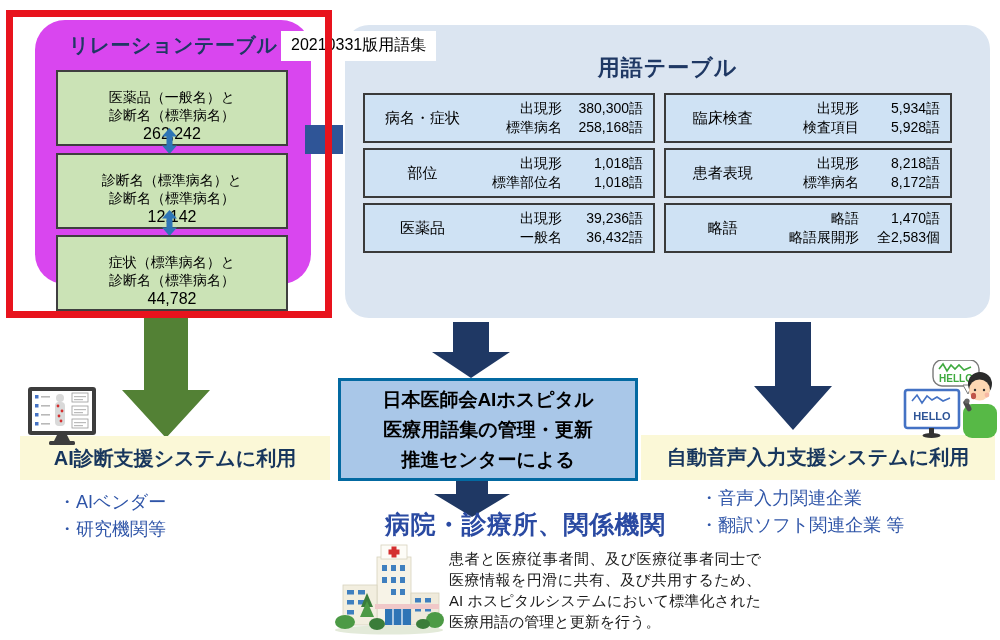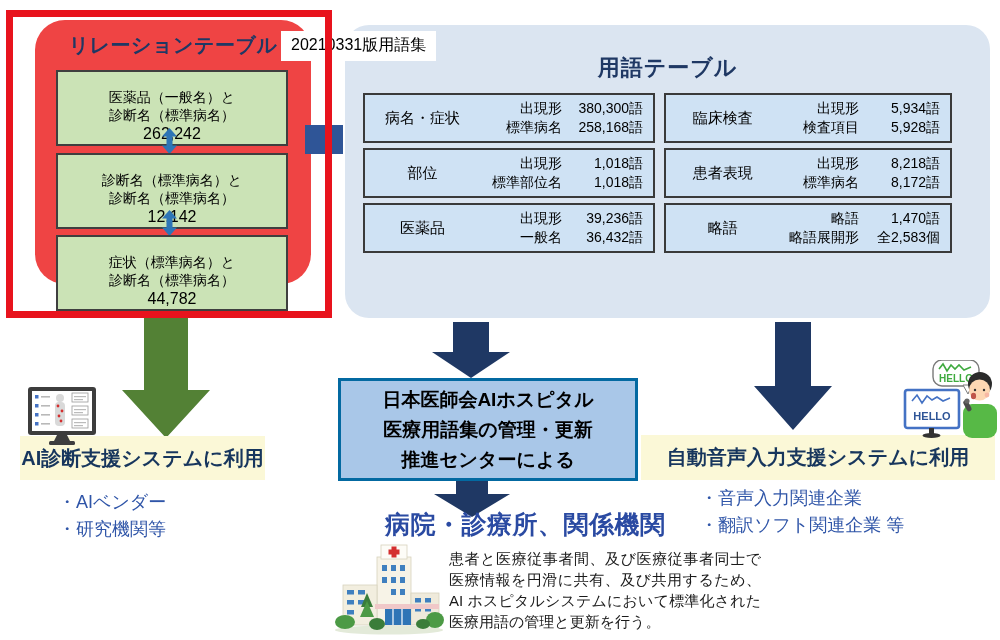--- a/index.html
+++ b/index.html
@@ -1,21 +1,21 @@
 <!DOCTYPE html>
 <html><head>
 <meta charset="utf-8">
 <style>
   html,body{margin:0;padding:0;background:#fff;}
   #canvas{position:relative;width:1000px;height:640px;background:#ffffff;
     font-family:"Liberation Sans",sans-serif;overflow:hidden;}
 
   
   .green-panel{position:absolute;left:35px;top:20px;width:276px;height:264px;
-    background:#ef4444;border-radius:30px;z-index:1;}
+    background:#d946ef;border-radius:30px;z-index:1;}
   .green-panel-title{position:absolute;top:12px;left:0;width:100%;text-align:center;
     font-size:20px;font-weight:bold;color:#1f3864;letter-spacing:0.5px;}
   .rel-box{position:absolute;left:21px;width:228px;height:56px;background:#cbe3b6;
     border:2px solid #3f3f3f;text-align:center;color:#000;font-size:14px;line-height:18px;
     padding-top:16px;box-sizing:content-box;}
   .rel-box .rel-value{font-size:16px;line-height:19px;}
   .rel-arrow{position:absolute;left:126px;width:17px;height:26px;}
 
   .red-frame{position:absolute;left:6px;top:10px;width:326px;height:308px;
     border:7px solid #e8131d;box-sizing:border-box;z-index:10;}
@@ -49,21 +49,21 @@
     flex-direction:column;justify-content:center;text-align:center;
     font-size:19px;font-weight:bold;color:#000;line-height:30px;}
   .recipients-title{position:absolute;left:341px;top:508px;font-size:25px;
     font-weight:bold;color:#2a4aa2;letter-spacing:0.5px;white-space:nowrap;margin-left:44px;}
   .description{position:absolute;left:449px;top:548px;width:312px;font-size:15px;
     line-height:21px;color:#1a1a1a;text-align:justify;}
 
   
   .usage-label{position:absolute;background:#fbf8d7;text-align:center;
     font-weight:bold;color:#17365d;z-index:1;}
-  .usage-left{left:20px;top:436px;width:245px;height:44px;line-height:44px;font-size:20px;}
+  .usage-left{left:20px;top:436px;width:310px;height:44px;line-height:44px;font-size:20px;}
   .usage-right{left:641px;top:435px;width:354px;height:45px;line-height:45px;font-size:20px;}
   .bullets{position:absolute;font-size:18px;color:#2f55a8;line-height:27px;white-space:nowrap;}
   .bullets-left{left:58px;top:489px;}
   .bullets-right{left:700px;top:485px;}
 
   .icon{position:absolute;z-index:6;}
   #monitor-icon{left:25px;top:387px;}
   #voice-icon{left:903px;top:360px;}
   #hospital-icon{left:333px;top:543px;}
 </style>

